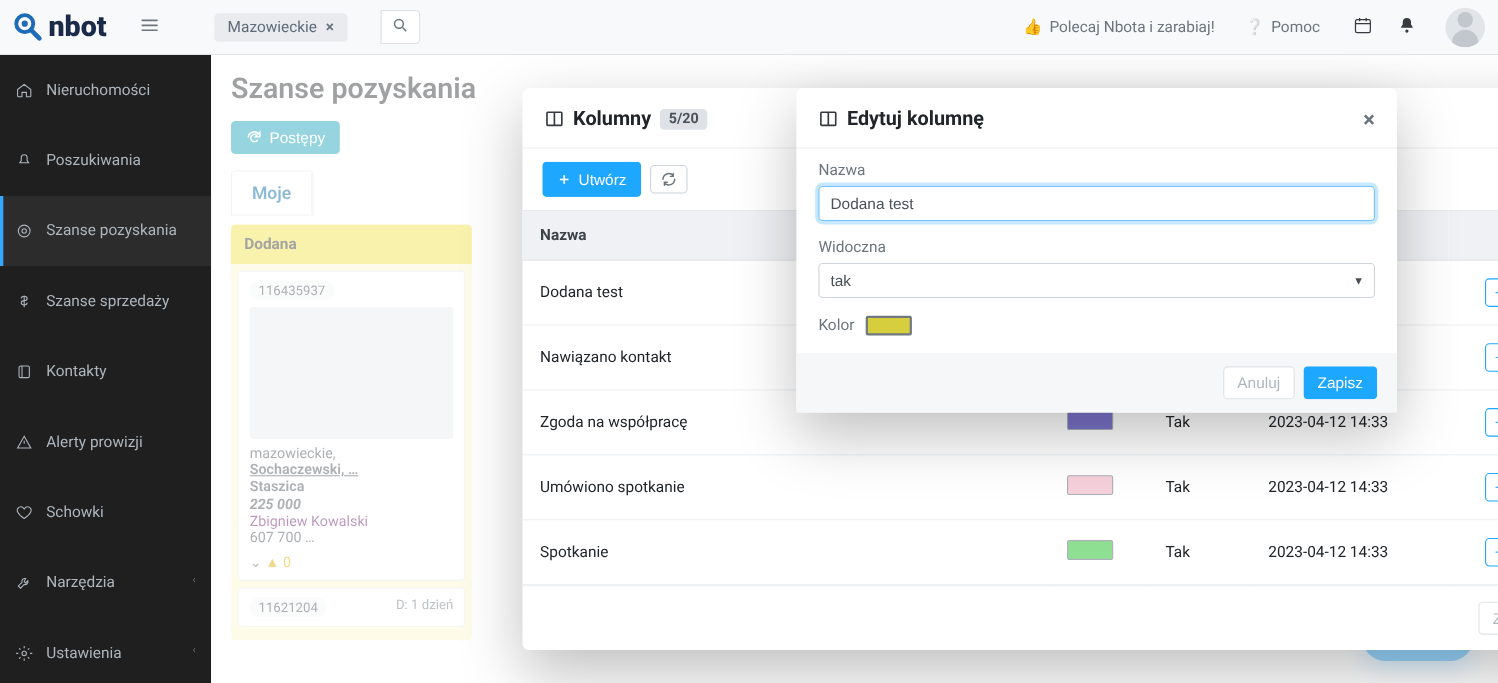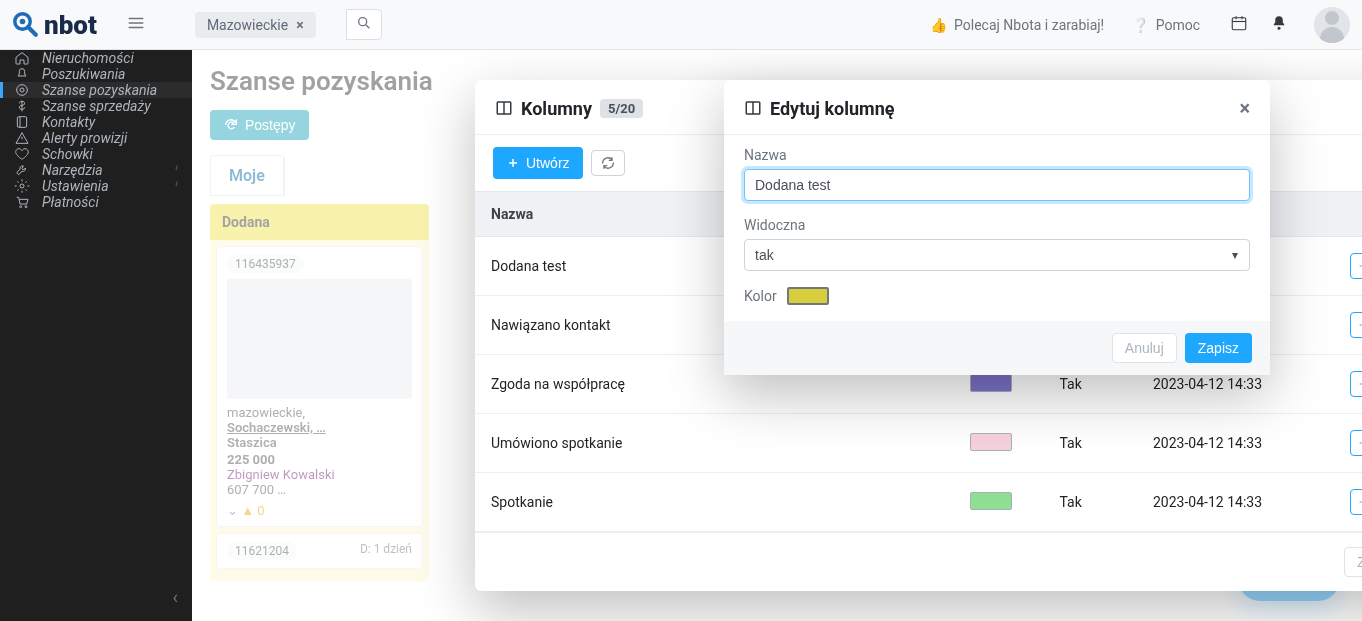--- a/index.html
+++ b/index.html
@@ -13,21 +13,21 @@
   .searchgrp input { border:1px solid #dcdfe3; border-right:none; border-radius:4px 0 0 4px; padding:6px 10px; width:150px; font-size:14px; color:#6c757d;}
   .searchgrp .sbtn { border:1px solid #dcdfe3; border-radius:0 4px 4px 0; padding:5px 9px; background:#fff; color:#6c757d;}
   .toptext { color:#6c757d; font-size:14px; display:flex; align-items:center; gap:6px;}
   .spacer { flex:1;}
   .topicon { color:#343a40; padding:6px;}
   .avatar-circle { width:36px; height:36px; border-radius:50%; background:#e1e4e8; display:flex; align-items:flex-end; justify-content:center; overflow:hidden;}
   .avatar-circle .head { width:14px; height:14px; border-radius:50%; background:#c1c7cd; margin-bottom:2px;}
   .avatar-circle .body { width:24px; height:16px; border-radius:12px 12px 0 0; background:#c1c7cd;}
   .layout { display:flex; height:calc(100% - 50px);}
   .sidebar { width:192px; background:#1f1f1f; color:#adb5bd; font-size:14px; display:flex; flex-direction:column; position:relative;}
-  .sidebar .item { display:flex; align-items:flex-start; gap:12px; padding:0 14px; cursor:pointer;font-style:italic;}
+  .sidebar .item { display:flex; align-items:flex-start; gap:12px; padding:24px 14px; cursor:pointer;}
   .sidebar .item.active { background:#2c2c2c; box-shadow: inset 3px 0 0 #38a7ff;}
   .sidebar .item .chev { margin-left:auto; font-size:10px; color:#6c757d;}
   .sidebar .collapse { margin-top:auto; text-align:right; padding:14px; color:#6c757d;}
   .main { flex:1; position:relative; background:#fff; padding:16px 18px; overflow:hidden;}
   .page-title { font-size:26px; font-weight:600; color:#2b2f33; margin-bottom:10px;}
   .btn { display:inline-flex; align-items:center; gap:6px; border:1px solid transparent; border-radius:4px; padding:6px 12px; font-size:14px; cursor:pointer; background:#fff;}
   .btn-info { background:#17a2b8; color:#fff;}
   .btn-primary { background:#1ea7ff; color:#fff;}
   .btn-outline-secondary { border-color:#ced4da; color:#6c757d; background:#fff;}
   .btn-outline-primary { border-color:#1ea7ff; color:#1ea7ff;}
@@ -243,21 +243,21 @@
     <div class="board">
       <div class="col-card" style="background:#fcf7cf;">
         <div class="col-head" style="background:#f2e24a;">Dodana</div>
         <div class="col-body" style="padding:6px;">
           <div class="card">
             <span class="pill">116435937</span>
             <div class="thumb"></div>
             <div>mazowieckie,</div>
             <div style="font-weight:600;text-decoration:underline;">Sochaczewski, …</div>
             <div style="font-weight:600;">Staszica</div>
-            <div style="font-weight:700;margin-top:2px;">225 000</div>
+            <div style="font-weight:700;margin-top:2px;font-style:italic;">225 000</div>
             <a class="link">Zbigniew Kowalski</a>
             <div>607 700 …</div>
             <div style="margin-top:6px;">
               <span style="color:#6c757d;">⌄</span>
               <span class="warn-icon">▲</span>
               <span style="color:#e0a800;">0</span>
             </div>
           </div>
           <div class="card">
             <span class="pill">11621204</span>

